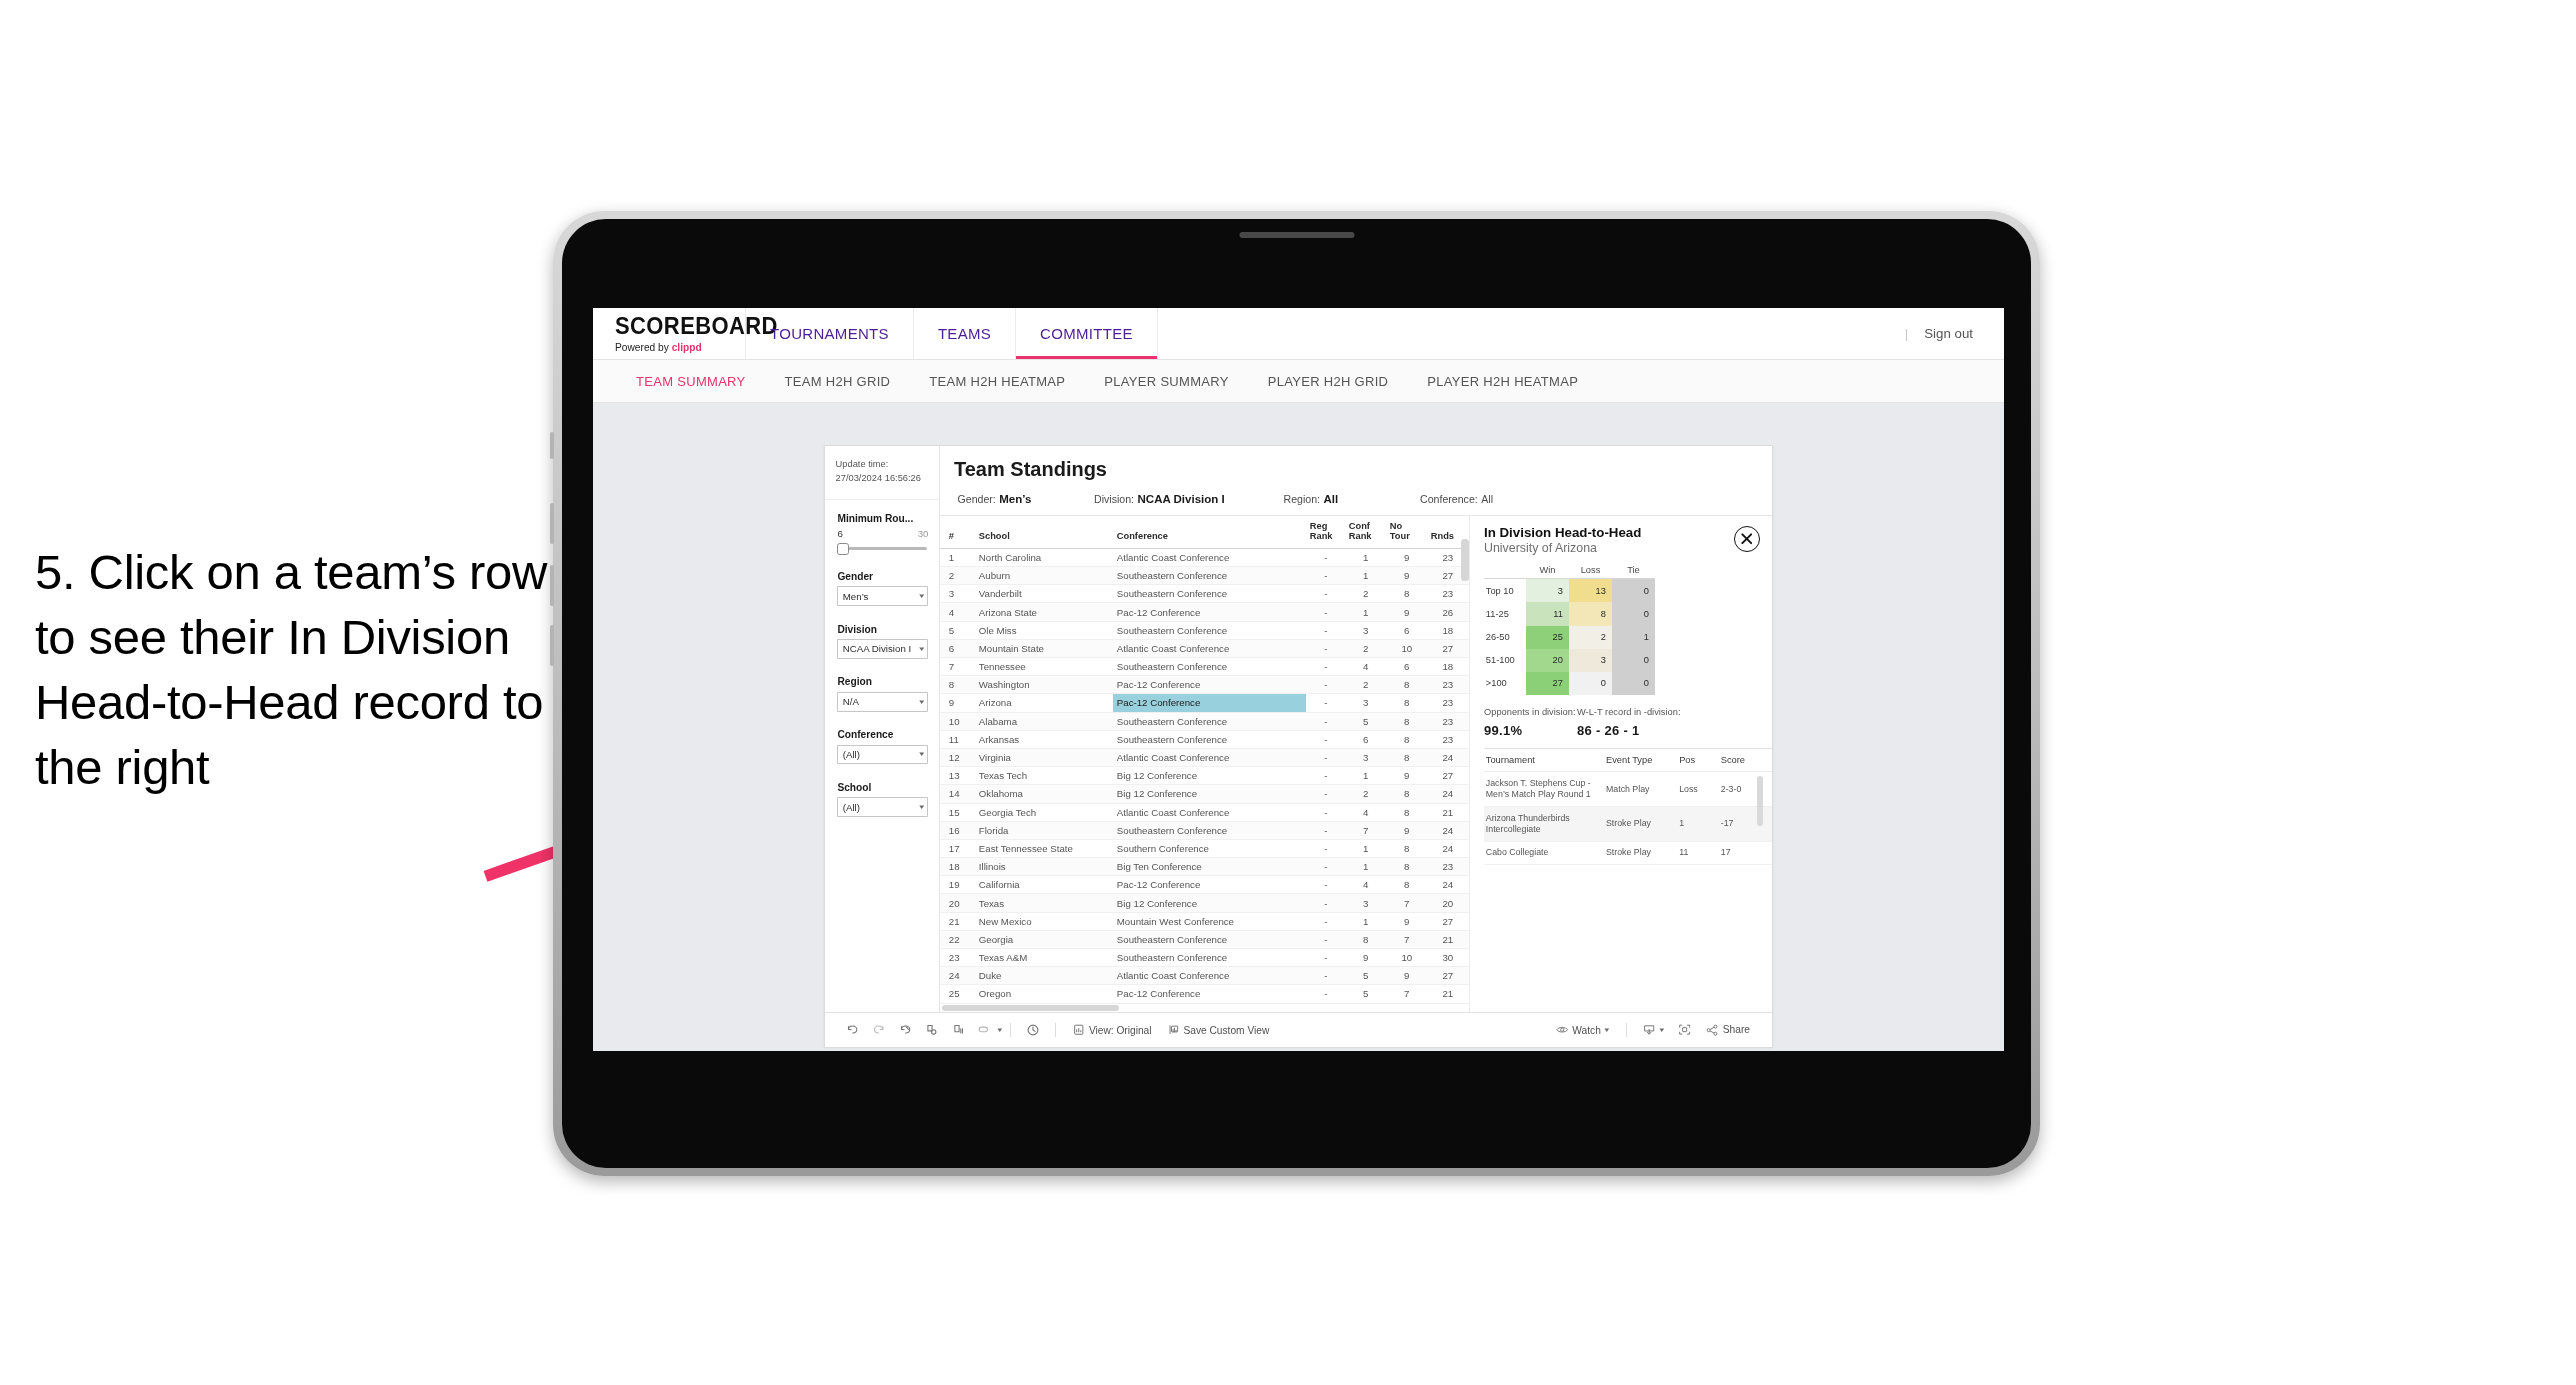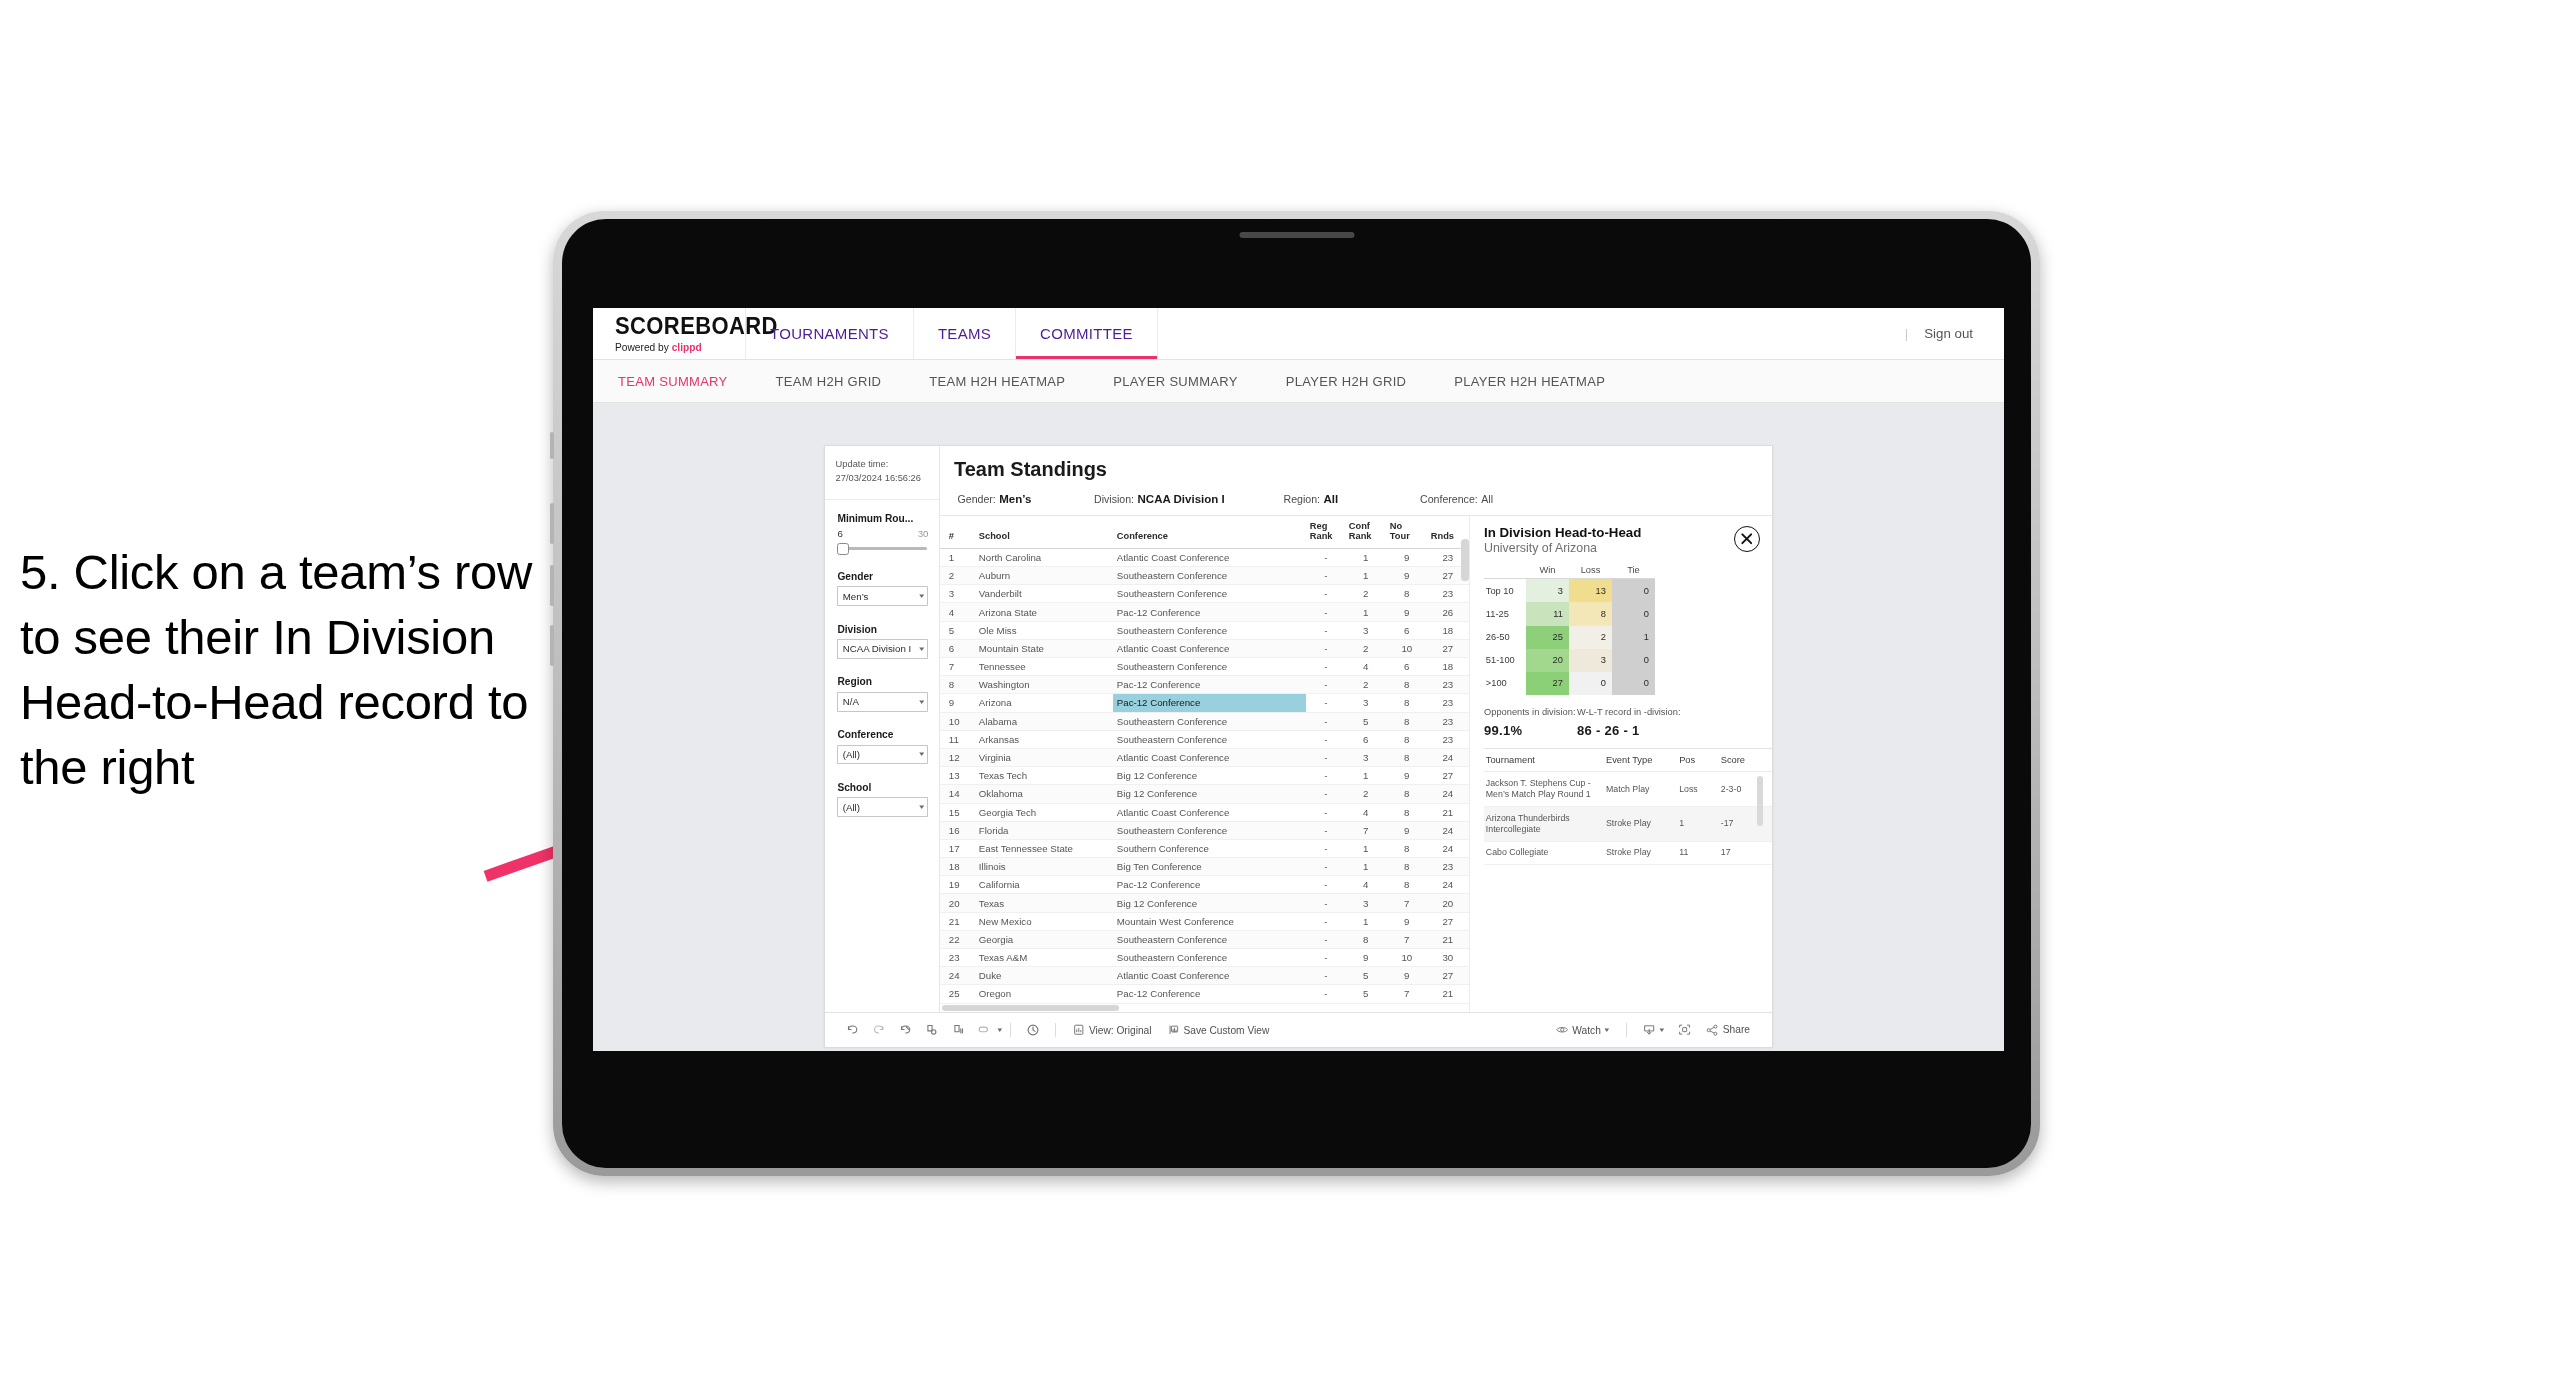--- a/index.html
+++ b/index.html
@@ -4,21 +4,21 @@
 <style>
   html,body{margin:0;padding:0;}
   body{
     width:2576px;height:1386px;background:#ffffff;
     font-family:"Liberation Sans", sans-serif;
     overflow:hidden;position:relative;
   }
 
   
   .annotation{
-    position:absolute;left:20px;top:540px;width:531px;
+    position:absolute;left:35px;top:540px;width:531px;
     font-size:49px;line-height:1.33;color:#000;font-family:"Liberation Sans",sans-serif;
     letter-spacing:-0.3px;
   }
 
   .arrow-svg{position:absolute;left:478px;top:673px;width:549px;height:221px;pointer-events:none;}
 
   
   .device{
     position:absolute;left:553px;top:211px;width:1487px;height:965px;
     background:linear-gradient(180deg,#d8d8d8 0%,#bdbdbd 50%,#9a9a9a 100%);
@@ -51,21 +51,21 @@
   .brand-name{font-weight:bold;font-size:22px;letter-spacing:0.4px;color:#111;line-height:1;font-family:"Liberation Sans",sans-serif;transform:scaleY(1.12);transform-origin:left top;}
   .brand-sub{font-size:10.2px;color:#222;margin-top:6.2px;}
   .brand-sub b{color:#e8336e;font-weight:bold;}
   .topnav-item{display:flex;align-items:center;padding:0 24px;font-size:15px;color:#4c1d95;letter-spacing:0.3px;border-right:0.9px solid #ececec;cursor:pointer;position:relative;}
   .topnav-item.active::after{content:"";position:absolute;left:0;right:0;bottom:0;height:2.7px;background:#e8336e;}
   .topnav-spacer{flex:1;}
   .signout{display:flex;align-items:center;gap:16px;padding-right:31px;font-size:13.3px;color:#555;}
   .signout .bar{color:#c9c9c9;}
 
   
-  .subtabs{height:42px;background:#fafafa;display:flex;align-items:center;border-bottom:0.9px solid #e3e3e3;padding-left:25px;gap:9px;}
+  .subtabs{height:42px;background:#fafafa;display:flex;align-items:center;border-bottom:0.9px solid #e3e3e3;padding-left:43px;gap:0;}
   .subtab{font-size:13px;color:#555;letter-spacing:0.3px;padding:0 19.5px;cursor:pointer;}
   .subtab:first-child{padding-left:0;}
   .subtab.active{color:#e8336e;}
 
   
   .vizwrap{padding:42px 0 0 0;display:flex;justify-content:center;}
   .viz{
     width:947px;background:#fff;border:0.9px solid #dcdcdc;
     box-shadow:0 0.9px 2.7px rgba(0,0,0,.07);
     display:flex;flex-direction:column;

